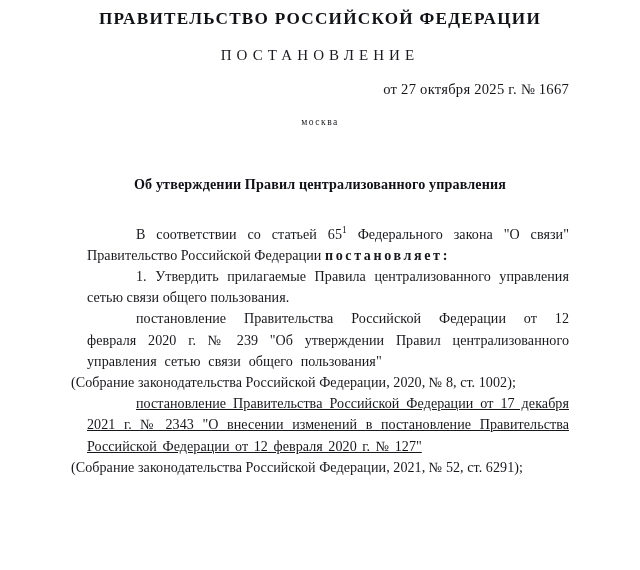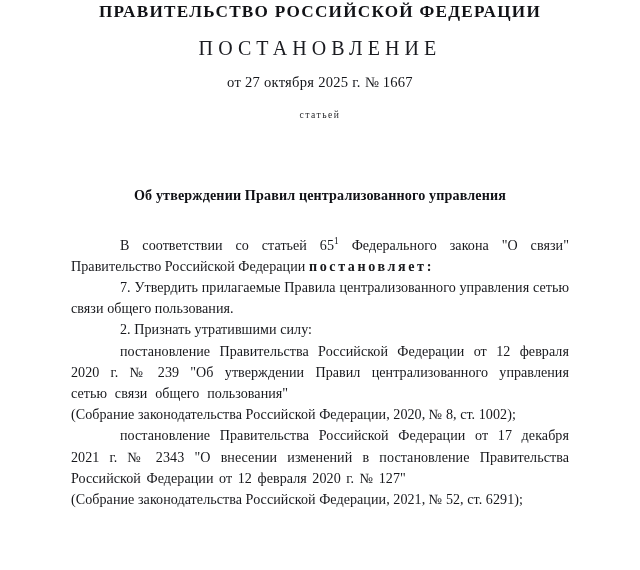--- a/index.html
+++ b/index.html
@@ -21,56 +21,57 @@
     width: 640px;
     height: 570px;
     box-sizing: border-box;
     padding: 0 71px 0 71px;
     overflow: hidden;
   }
 
   
   .doc-header {
     text-align: center;
-    padding-top: 2px;
+    padding-top: 9px;
   }
   .gov-title {
     font-size: 17.2px;
     font-weight: bold;
     letter-spacing: 1.25px;
     line-height: 20px;
     white-space: nowrap;
     color: #111216;
   }
   .doc-type {
     margin-top: 17px;
-    font-size: 20px;
+    font-size: 15px;
     font-weight: normal;
     letter-spacing: 5.1px;
     line-height: 18px;
     color: #1a1b20;
   }
   .doc-date {
     margin-top: 16px;
     font-size: 14.6px;
     line-height: 18px;
     letter-spacing: 0.25px;
     color: #15161a;
+    text-align: right;
   }
   .doc-city {
     margin-top: 17px;
     font-size: 9.6px;
     letter-spacing: 1.5px;
     line-height: 13px;
     color: #1f2024;
   }
 
   
   .doc-subject {
-    margin-top: 66px;
+    margin-top: 48px;
     text-align: center;
     font-size: 14.1px;
     font-weight: bold;
     line-height: 17.5px;
     letter-spacing: 0.15px;
     color: #101116;
   }
   .doc-subject .ln {
     display: block;
   }
@@ -83,61 +84,62 @@
     font-size: 14.1px;
     line-height: 21.2px;
     text-align: justify;
     text-justify: inter-word;
     margin: 0;
     color: #17181c;
     letter-spacing: 0.05px;
   }
   .para.indent {
     text-indent: 49px;
+    margin-left: 16px;
   }
   
   .para.loose {
     word-spacing: 0.30em;
   }
   .para.loose-lite {
     word-spacing: 0.14em;
+    text-decoration: underline;
   }
   .spaced-bold {
     font-weight: bold;
     letter-spacing: 2.6px;
   }
   sup.sup-note {
     font-size: 0.66em;
     vertical-align: super;
     line-height: 0;
   }
 </style>
 </head>
 <body>
 
 <div class="page">
 
   <div class="doc-header">
     <div class="gov-title">ПРАВИТЕЛЬСТВО  РОССИЙСКОЙ  ФЕДЕРАЦИИ</div>
     <div class="doc-type">ПОСТАНОВЛЕНИЕ</div>
     <div class="doc-date">от 27 октября 2025 г. № 1667</div>
-    <div class="doc-city">статьей</div>
+    <div class="doc-city">москва</div>
   </div>
 
   <div class="doc-subject">
     <span class="ln">Об утверждении Правил централизованного управления</span>
   </div>
 
   <div class="doc-body">
 
     <p class="para indent"><span>В соответствии со статьей 65</span><sup class="sup-note">1</sup><span> Федерального закона "О связи" Правительство Российской Федерации </span><span class="spaced-bold">постановляет:</span></p>
 
-    <p class="para indent">7. Утвердить прилагаемые Правила централизованного управления сетью связи общего пользования.</p>
+    <p class="para indent">1. Утвердить прилагаемые Правила централизованного управления сетью связи общего пользования.</p>
 
-    <p class="para indent">2. Признать утратившими силу:</p>
 
     <p class="para indent loose">постановление Правительства Российской Федерации от 12 февраля 2020 г. № 239 "Об утверждении Правил централизованного управления сетью связи общего пользования"</p>
     <p class="para">(Собрание законодательства Российской Федерации, 2020, № 8, ст. 1002);</p>
 
     <p class="para indent loose-lite">постановление Правительства Российской Федерации от 17 декабря 2021 г. № 2343 "О внесении изменений в постановление Правительства Российской Федерации от 12 февраля 2020 г. № 127"</p>
     <p class="para">(Собрание законодательства Российской Федерации, 2021, № 52, ст. 6291);</p>
 
 
   </div>
 </div>

